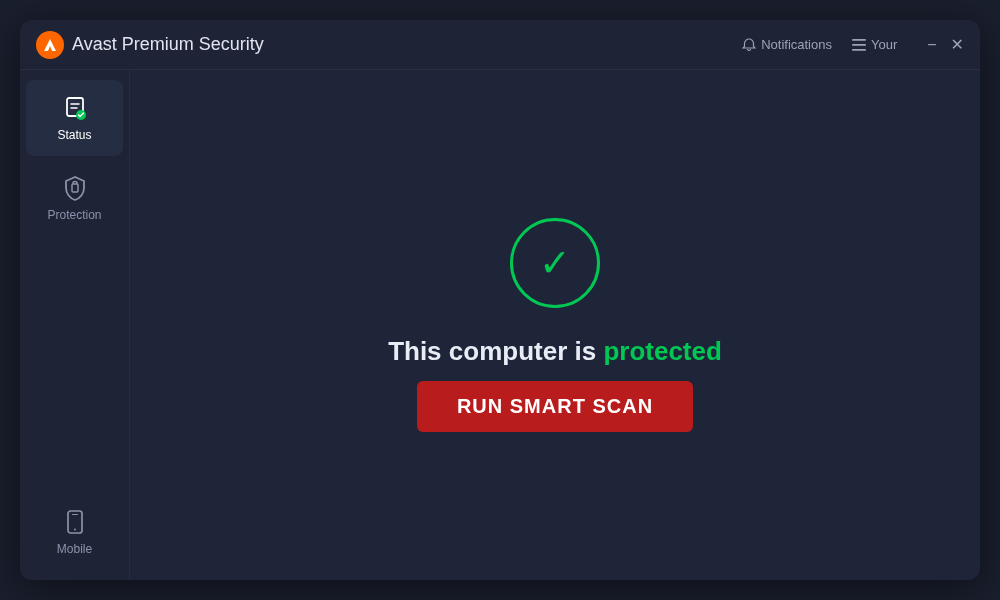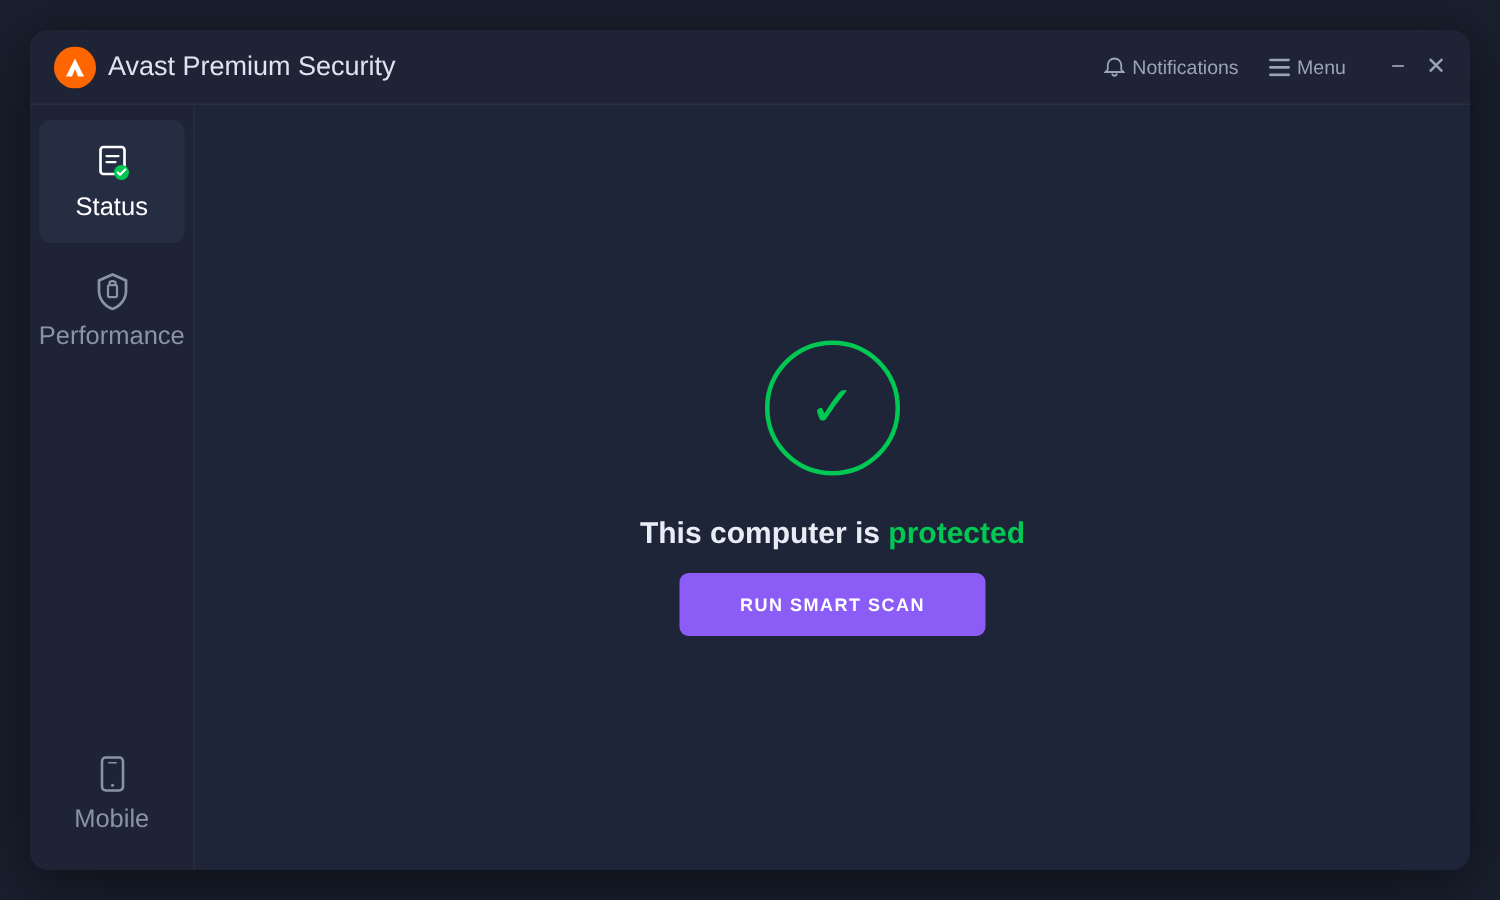--- a/index.html
+++ b/index.html
@@ -110,21 +110,21 @@
       color: #fff;
     }
     .sidebar-icon {
       width: 28px;
       height: 28px;
       display: flex;
       align-items: center;
       justify-content: center;
     }
     .sidebar-label {
-      font-size: 17px;
+      font-size: 12px;
       font-weight: 500;
       text-align: center;
     }
     .sidebar-spacer { flex: 1; }
     
     .content {
       flex: 1;
       background: #1e2539;
       display: flex;
       flex-direction: column;
@@ -142,21 +142,21 @@
       justify-content: center;
       margin-bottom: 28px;
     }
     .checkmark {
       color: #00c853;
       font-size: 38px;
       line-height: 1;
     }
     .status-title {
       color: #e8ecf5;
-      font-size: 20px;
+      font-size: 26px;
       font-weight: 700;
       margin-bottom: 14px;
     }
     .status-title .protected-word {
       color: #00c853;
     }
     .status-subtitle {
       color: #8a93aa;
       font-size: 13px;
       margin-bottom: 30px;
@@ -175,26 +175,26 @@
       height: 15px;
       border-radius: 50%;
       border: 1px solid #8a93aa;
       color: #8a93aa;
       font-size: 10px;
       cursor: pointer;
       margin-left: 2px;
       vertical-align: middle;
     }
     .scan-btn {
-      background: #8b5cf6;
+      background: #b91c1c;
       color: #fff;
       border: none;
       border-radius: 6px;
       padding: 14px 40px;
-      font-size: 12px;
+      font-size: 20px;
       font-weight: 700;
       letter-spacing: 1px;
       cursor: pointer;
       transition: background 0.15s;
     }
   </style>
 </head>
 <body>
 
 <div class="window">
@@ -214,21 +214,21 @@
           <path d="M7 1a4.5 4.5 0 00-4.5 4.5v3L1 10h12l-1.5-1.5v-3A4.5 4.5 0 007 1zM5.5 11a1.5 1.5 0 003 0" stroke="currentColor" stroke-width="1.2" fill="none"></path>
         </svg>
         <span>Notifications</span>
       </button>
       <button class="titlebar-btn">
         <svg width="14" height="12" viewBox="0 0 14 12" fill="none">
           <rect y="0" width="14" height="1.8" rx="1" fill="currentColor"></rect>
           <rect y="5" width="14" height="1.8" rx="1" fill="currentColor"></rect>
           <rect y="10" width="14" height="1.8" rx="1" fill="currentColor"></rect>
         </svg>
-        <span>Menu</span>
+        <span>Your</span>
       </button>
       <div class="win-controls">
         <button class="win-ctrl">−</button>
         <button class="win-ctrl">✕</button>
       </div>
     </div>
   </div>
 
   <div class="main">
 
@@ -248,21 +248,21 @@
       </div>
 
       <div class="sidebar-item">
         <div class="sidebar-icon">
           <svg width="24" height="26" viewBox="0 0 24 26" fill="none" xmlns="http://www.w3.org/2000/svg">
             <path d="M12 2 L3 6 L3 13 C3 18.5 7 23.4 12 25 C17 23.4 21 18.5 21 13 L21 6 Z" stroke="#8a93aa" stroke-width="1.8" fill="none"></path>
             <rect x="9" y="9" width="6" height="8" rx="1" stroke="#8a93aa" stroke-width="1.5" fill="none"></rect>
             <path d="M10 9 L10 7.5 C10 6.1 14 6.1 14 7.5 L14 9" stroke="#8a93aa" stroke-width="1.5" fill="none"></path>
           </svg>
         </div>
-        <span class="sidebar-label">Performance</span>
+        <span class="sidebar-label">Protection</span>
       </div>
 
 
 
       <div class="sidebar-spacer"></div>
 
       <div class="sidebar-item">
         <div class="sidebar-icon">
           <svg width="18" height="26" viewBox="0 0 18 26" fill="none" xmlns="http://www.w3.org/2000/svg">
             <rect x="2" y="2" width="14" height="22" rx="2.5" stroke="#8a93aa" stroke-width="1.7" fill="none"></rect>

